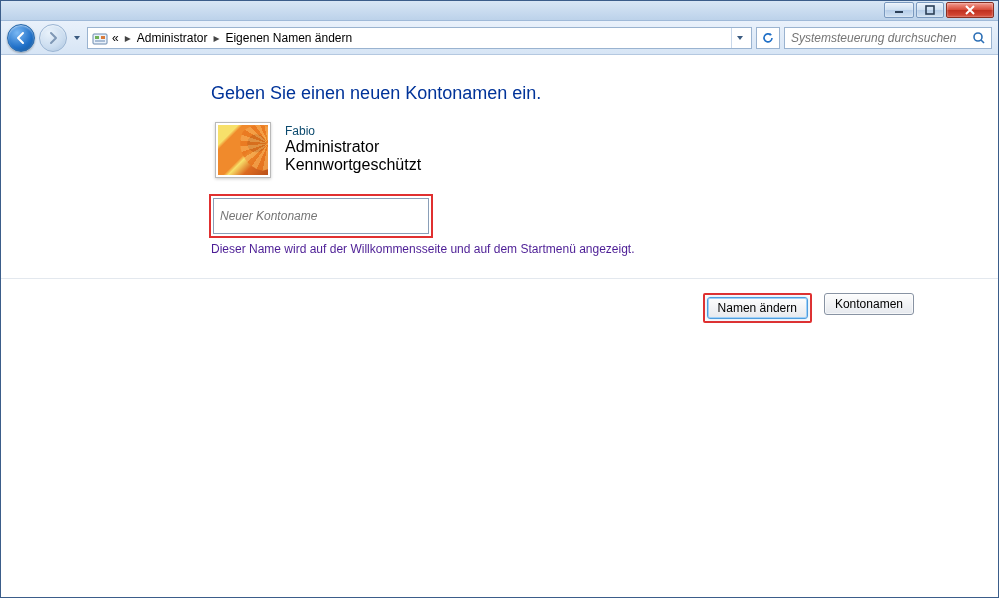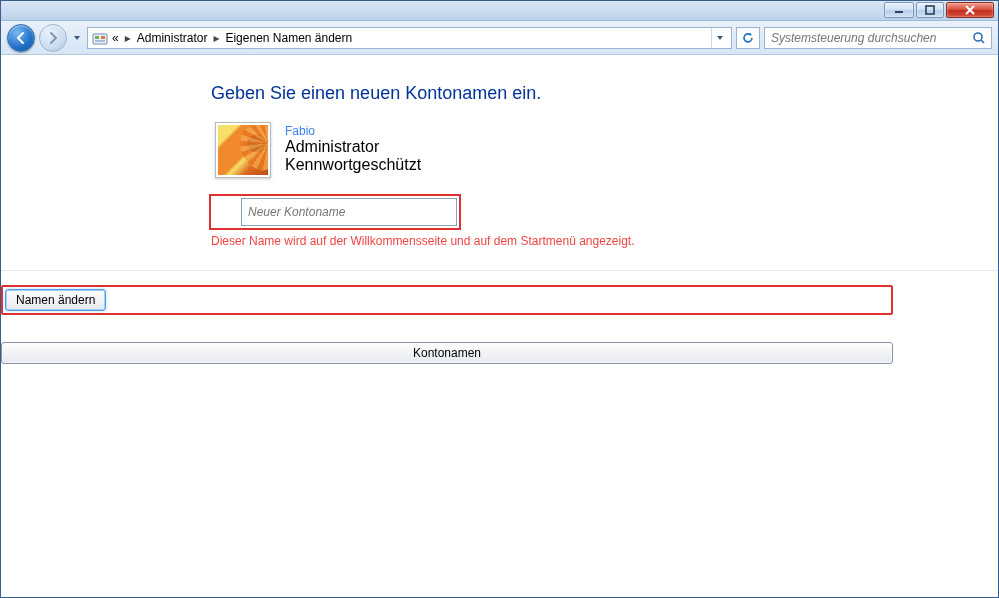--- a/index.html
+++ b/index.html
@@ -115,21 +115,21 @@
     color:#3a5a80;
   }
   .refresh {
     width: 24px; height: 22px;
     background: #fff;
     border: 1px solid #9ab3d0;
     display:flex; align-items:center; justify-content:center;
     color:#1f6fc7;
   }
   .search {
-    width: 228px; height: 22px;
+    width: 208px; height: 22px;
     background: #fff;
     border: 1px solid #9ab3d0;
     display:flex; align-items:center;
     padding: 0 4px;
     color:#6d7c8e;
   }
   .search input {
     border:none; outline:none;
     font: italic 12px "Segoe UI", Tahoma, sans-serif;
     color:#6d7c8e;
@@ -191,58 +191,56 @@
     left:18px; top:0px;
     width:46px; height:46px;
     border-radius:50%;
     background:
       repeating-conic-gradient(from 0deg at 70% 40%, #e97820 0deg 12deg, #f4a24a 12deg 24deg);
     mix-blend-mode: normal;
     opacity:0.85;
     clip-path: circle(28px at 70% 40%);
   }
   .userinfo { padding-top:2px; }
-  .username { font-size:12px; color:#3b82f6; }
+  .username { font-size:12px; color:#0c4a6e; }
   .userrole, .userstatus { font-size:16px; color:#000; }
 
   .inputwrap {
     border: 2px solid #e03030;
     padding: 2px;
     display:inline-block;
     margin-left: -2px;
     margin-bottom: 2px;
   }
   .nameinput {
     width: 216px;
-    height: 28px;
+    height: 36px;
     border: 1px solid #8a9fb8;
     padding: 0 6px;
     font: italic 12px "Segoe UI", Tahoma, sans-serif;
     color: #6b6b6b;
     outline: none;
     display:block;
-    margin-left:28px;
   }
   .helptext {
     font-size: 12px;
-    color:#ef4444;
+    color:#4c1d95;
     margin-top: 2px;
   }
 
   .divider {
     margin-top: 22px;
     border-top: 1px solid #e3e8ee;
   }
 
   .btnrow {
     display:flex;
     justify-content: flex-end;
-    gap: 27px;
-    padding: 14px 105px 0 0;
-    flex-direction: column;
+    gap: 12px;
+    padding: 14px 84px 0 0;
   }
   .btn {
     min-width: 86px;
     height: 22px;
     border: 1px solid #8893a3;
     border-radius: 3px;
     background: linear-gradient(to bottom, #fdfdfd, #e6e9ee);
     font: 12px "Segoe UI", Tahoma, sans-serif;
     color:#000;
     padding: 0 10px;

